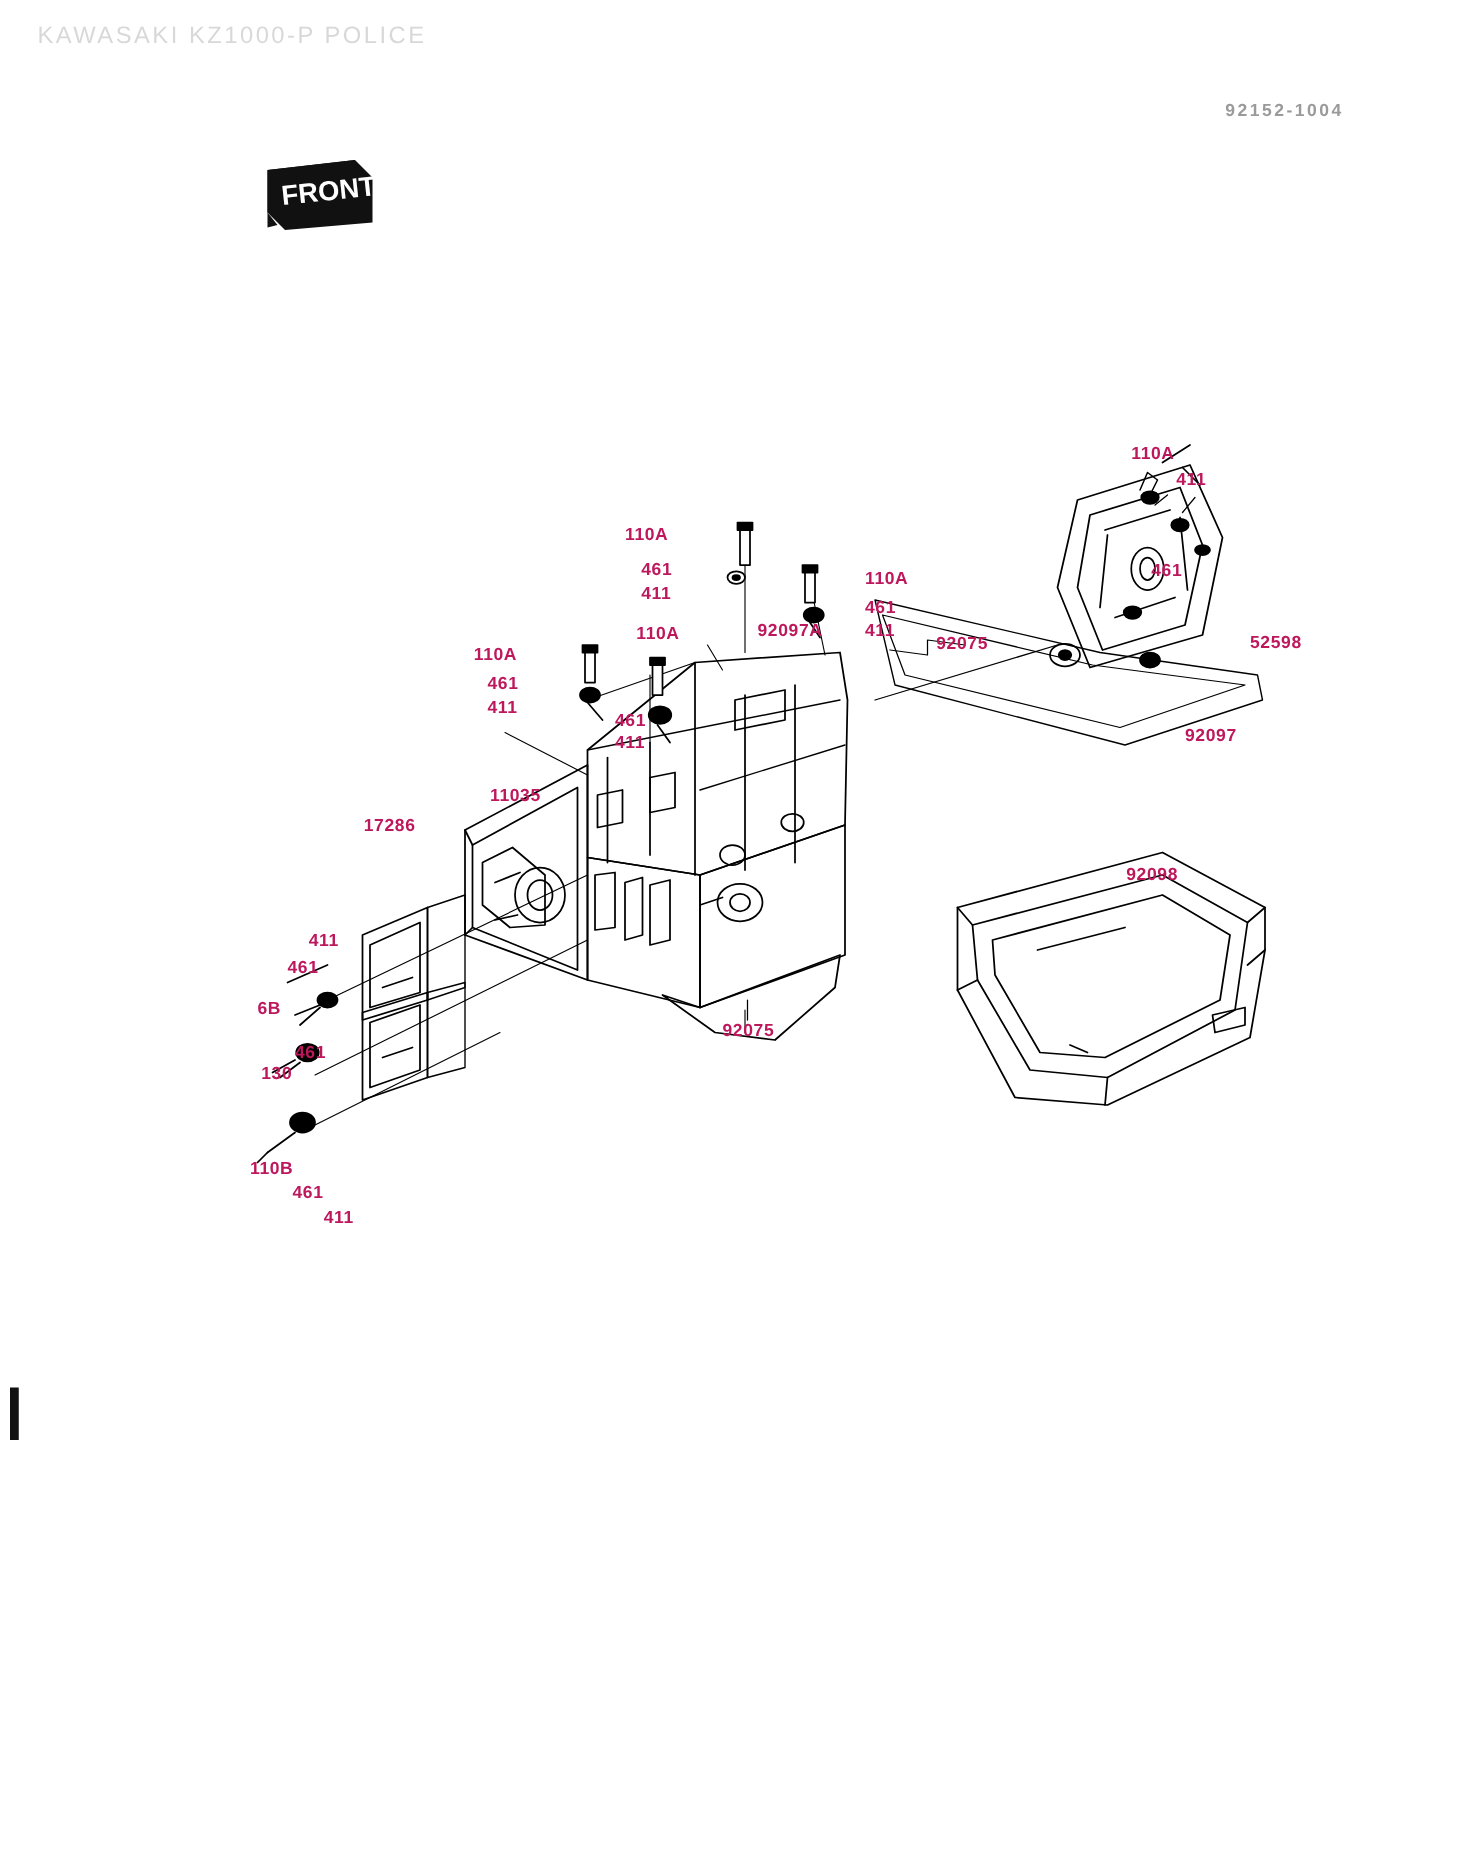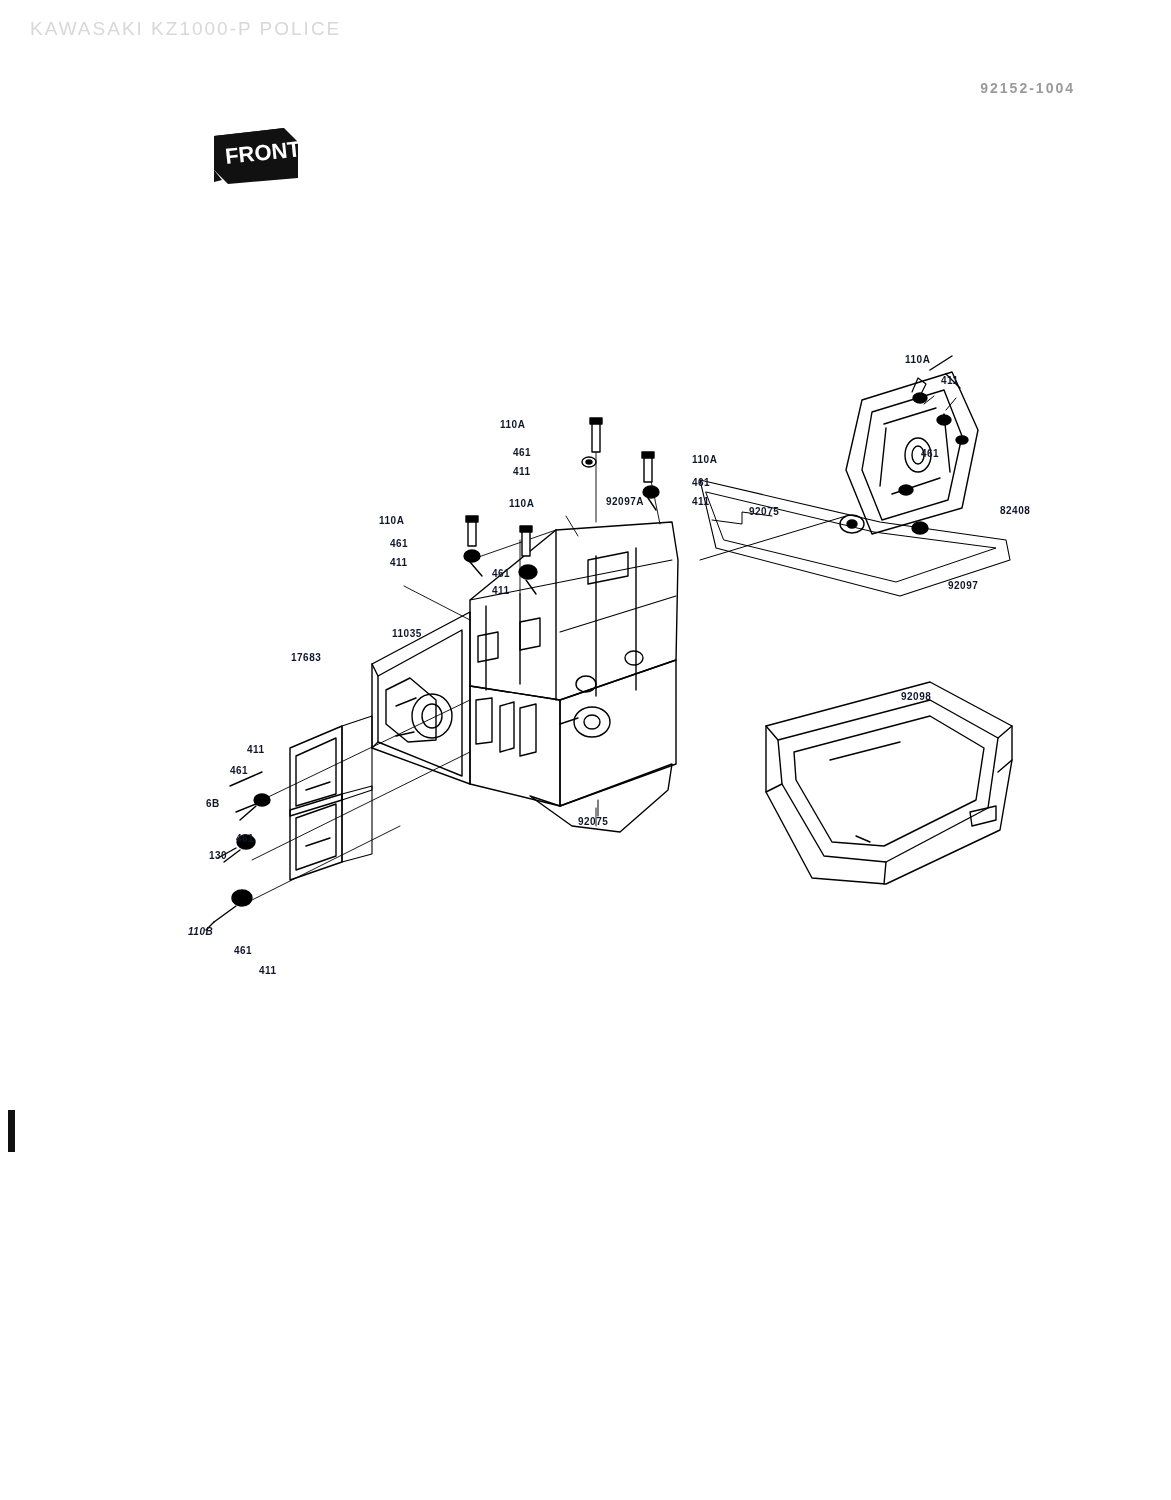--- a/index.html
+++ b/index.html
@@ -56,23 +56,23 @@
     position: absolute;
     left: 8px;
     bottom: 8px;
     width: 7px;
     height: 42px;
     background: #111;
   }
   .label {
     position: absolute;
     font-family: "Liberation Sans", sans-serif;
-    font-size: 10px;
+    font-size: 14px;
     font-weight: bold;
-    color: #0f172a;
+    color: #be185d;
     white-space: nowrap;
     letter-spacing: 0.5px;
   }
   #art {
     position: absolute;
     left: 0; top: 0;
     width: 1171px;
     height: 1500px;
     pointer-events: none;
   }
@@ -227,34 +227,34 @@
   <div class="label" style="left:513px; top:466px;">411</div>
   <div class="label" style="left:692px; top:454px;">110A</div>
   <div class="label" style="left:692px; top:477px;">461</div>
   <div class="label" style="left:692px; top:496px;">411</div>
   <div class="label" style="left:509px; top:498px;">110A</div>
   <div class="label" style="left:606px; top:496px;">92097A</div>
   <div class="label" style="left:749px; top:506px;">92075</div>
   <div class="label" style="left:905px; top:354px;">110A</div>
   <div class="label" style="left:941px; top:375px;">411</div>
   <div class="label" style="left:921px; top:448px;">461</div>
-  <div class="label" style="left:1000px; top:505px;">82408</div>
+  <div class="label" style="left:1000px; top:505px;">52598</div>
   <div class="label" style="left:948px; top:580px;">92097</div>
   <div class="label" style="left:901px; top:691px;">92098</div>
   <div class="label" style="left:379px; top:515px;">110A</div>
   <div class="label" style="left:390px; top:538px;">461</div>
   <div class="label" style="left:390px; top:557px;">411</div>
   <div class="label" style="left:492px; top:568px;">461</div>
   <div class="label" style="left:492px; top:585px;">411</div>
   <div class="label" style="left:392px; top:628px;text-align:right;">11035</div>
-  <div class="label" style="left:291px; top:652px;">17683</div>
+  <div class="label" style="left:291px; top:652px;">17286</div>
   <div class="label" style="left:247px; top:744px;">411</div>
   <div class="label" style="left:230px; top:765px;">461</div>
   <div class="label" style="left:206px; top:798px;">6B</div>
   <div class="label" style="left:236px; top:833px;">461</div>
   <div class="label" style="left:209px; top:850px;">130</div>
-  <div class="label" style="left:188px; top:926px;font-style:italic;">110B</div>
+  <div class="label" style="left:200px; top:926px;">110B</div>
   <div class="label" style="left:234px; top:945px;">461</div>
   <div class="label" style="left:259px; top:965px;">411</div>
   <div class="label" style="left:578px; top:816px;">92075</div>
 
   <div class="edge-mark"></div>
 </div>
 
 </body></html>

